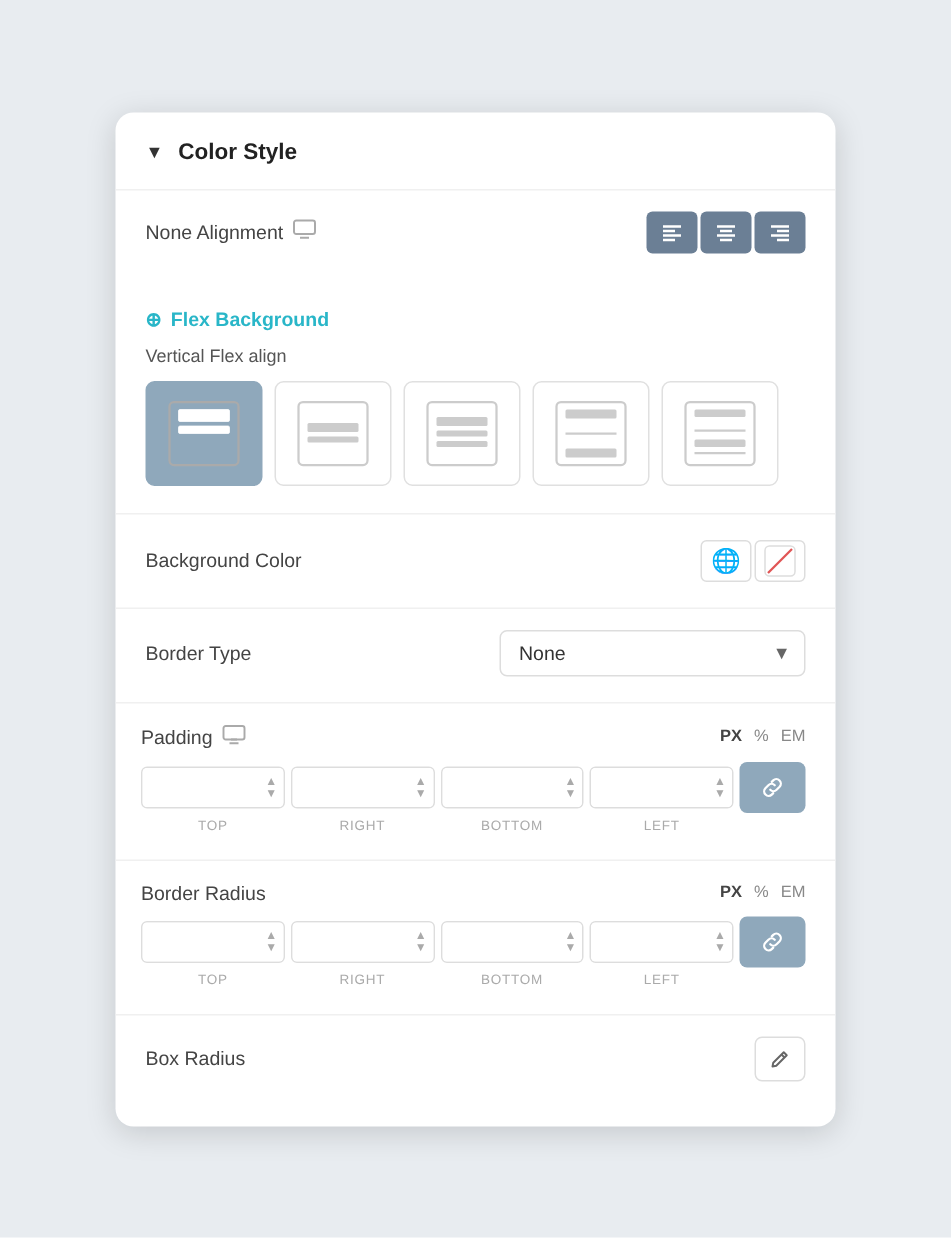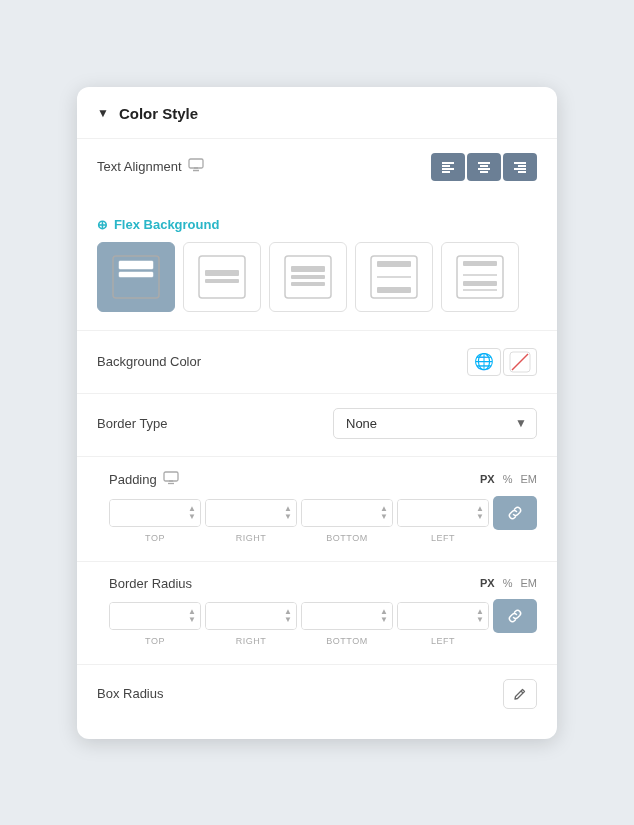--- a/index.html
+++ b/index.html
@@ -175,21 +175,21 @@
     .select-arrow {
       position: absolute;
       right: 10px;
       top: 50%;
       transform: translateY(-50%);
       pointer-events: none;
       font-size: 12px;
       color: #666;
     }
     .padding-section {
-      padding: 10px 20px 14px 32px;
+      padding: 10px 20px 14px 17px;
     }
     .padding-header {
       display: flex;
       align-items: center;
       justify-content: space-between;
       margin-bottom: 8px;
     }
     .unit-btns {
       display: flex;
       gap: 8px;
@@ -300,21 +300,21 @@
 <div class="panel">
 
   <div class="panel-header">
     <span class="panel-header-arrow">▼</span>
     <span class="panel-header-title">Color Style</span>
   </div>
 
   <div class="section">
     <div class="row">
       <div class="label">
-        <span>Text Alignment</span>
+        <span>None Alignment</span>
         <span class="label-icon">
           <svg width="16" height="14" viewBox="0 0 16 14" fill="none">
             <rect x="1" y="1" width="14" height="9" rx="1.5" stroke="#aaa" stroke-width="1.3" fill="none"></rect>
             <line x1="6" y1="10" x2="10" y2="10" stroke="#aaa" stroke-width="1.3"></line>
             <line x1="5" y1="12.5" x2="11" y2="12.5" stroke="#aaa" stroke-width="1.3"></line>
           </svg>
         </span>
       </div>
       <div class="align-buttons">
         <button class="align-btn" title="Align Left">
@@ -343,20 +343,21 @@
         </button>
       </div>
     </div>
   </div>
 
   <div class="flex-section">
     <div class="flex-title">
       <span>⊕</span>
       <span>Flex Background</span>
     </div>
+    <div class="flex-subtitle">Vertical Flex align</div>
     <div class="flex-options">
 
       <div class="flex-option active">
         <svg viewBox="0 0 54 50" fill="none">
           <rect x="4" y="4" width="46" height="42" rx="3" stroke="#aaa" stroke-width="1.5" fill="none"></rect>
           <rect x="10" y="9" width="34" height="8" rx="1" fill="white" stroke="white" stroke-width="0.5"></rect>
           <rect x="10" y="20" width="34" height="5" rx="1" fill="white" stroke="white" stroke-width="0.5"></rect>
         </svg>
       </div>
 

